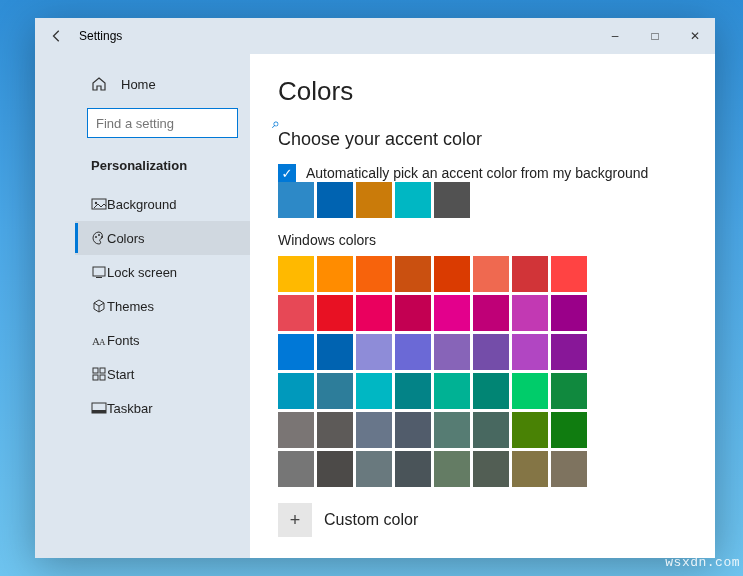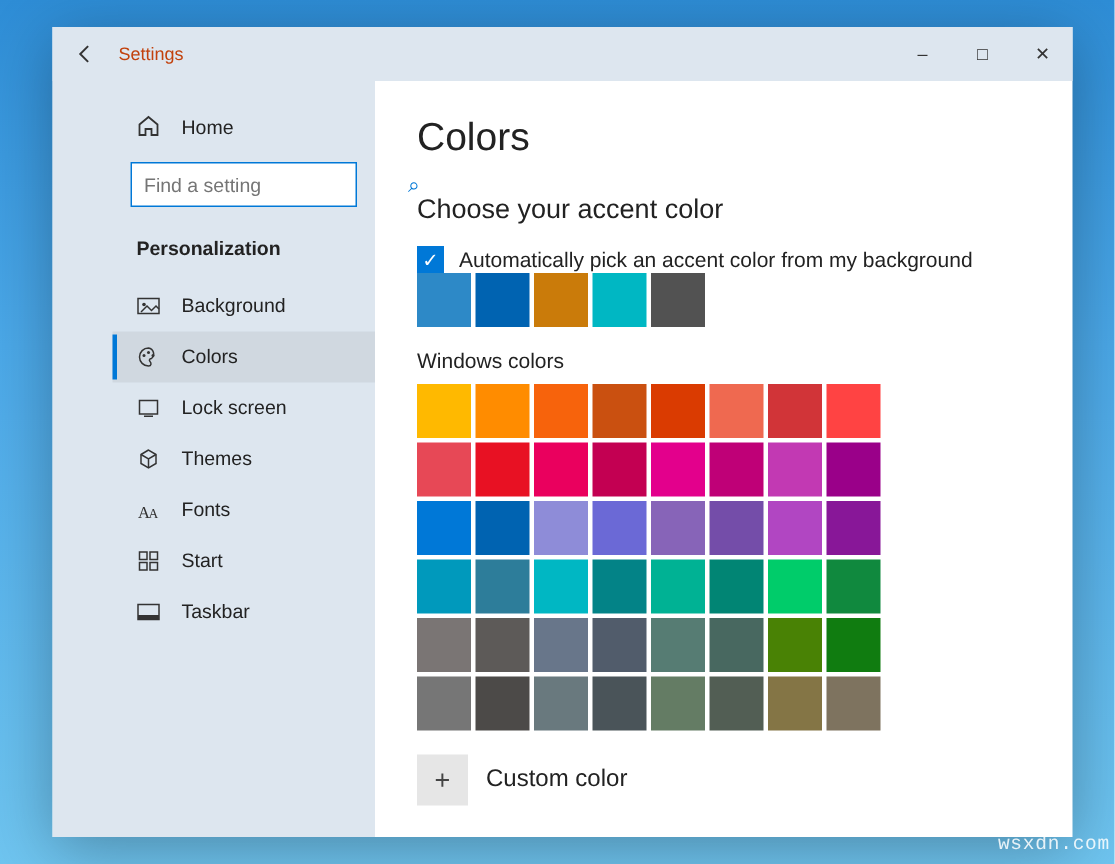--- a/index.html
+++ b/index.html
@@ -28,21 +28,21 @@
       align-items: center;
       background: #dde6ef;
       position: relative;
       flex-shrink: 0;
     }
     .titlebar .back {
       width: 44px; height: 36px;
       display: flex; align-items:center; justify-content:center;
       font-size: 16px; color: #333;
     }
-    .titlebar .title { font-size: 12px; color: #c2410c; }
+    .titlebar .title { font-size: 12px; color: #000000; }
     .winbtns { position:absolute; right:0; top:0; display:flex; }
     .winbtn { width:40px; height:36px; display:flex; align-items:center; justify-content:center; font-size:12px; color:#333; font-family: "Segoe UI Symbol", sans-serif;}
     .body { flex:1; display:flex; overflow:hidden; }
     .sidebar {
       width: 215px;
       background: #dde6ef;
       padding-top: 12px;
       flex-shrink: 0;
       font-size: 13px;
       color: #222;
@@ -58,21 +58,21 @@
       height: 30px;
       border: 1px solid #0078d7;
       background:#fff;
       display:flex; align-items:center;
       padding: 0 8px;
     }
     .search input { flex:1; border:none; outline:none; font-size:13px; color:#777; background:transparent; }
     .search .sicon { color:#0078d7; font-size:14px; }
     .cat-title { font-weight:600; font-size:13px; padding: 6px 16px 14px 16px; }
     .nav-item {
-      display:flex; gap:14px;
+      display:flex; align-items:center; 
       padding: 9px 16px;
       position:relative;
     }
     .nav-item.sel { background: rgba(0,0,0,0.06); }
     .nav-item.sel::before { content:""; position:absolute; left:0; top:2px; bottom:2px; width:3px; background:#0078d7; }
     .content {
       flex:1; padding: 22px 28px; overflow:auto; color:#222;
     }
     .page-title { font-size: 26px; font-weight:400; margin-bottom: 22px; }
     .section-title { font-size: 18px; font-weight:400; margin-bottom: 14px; }

